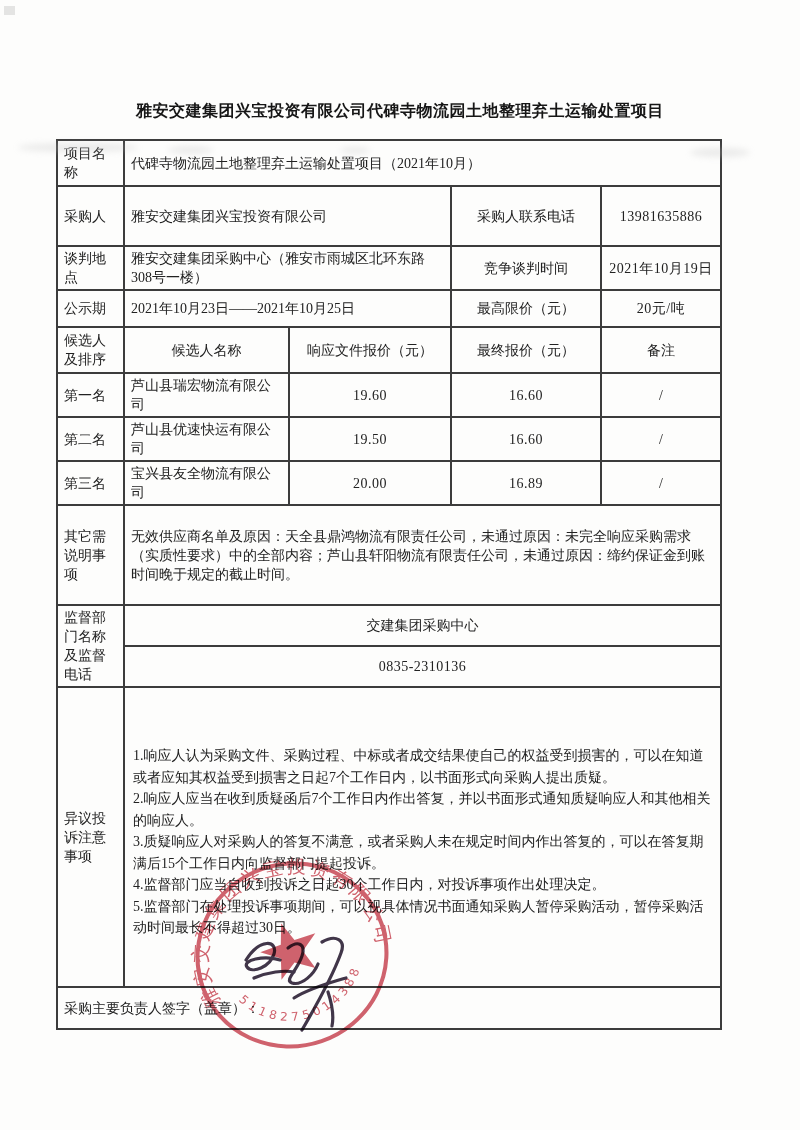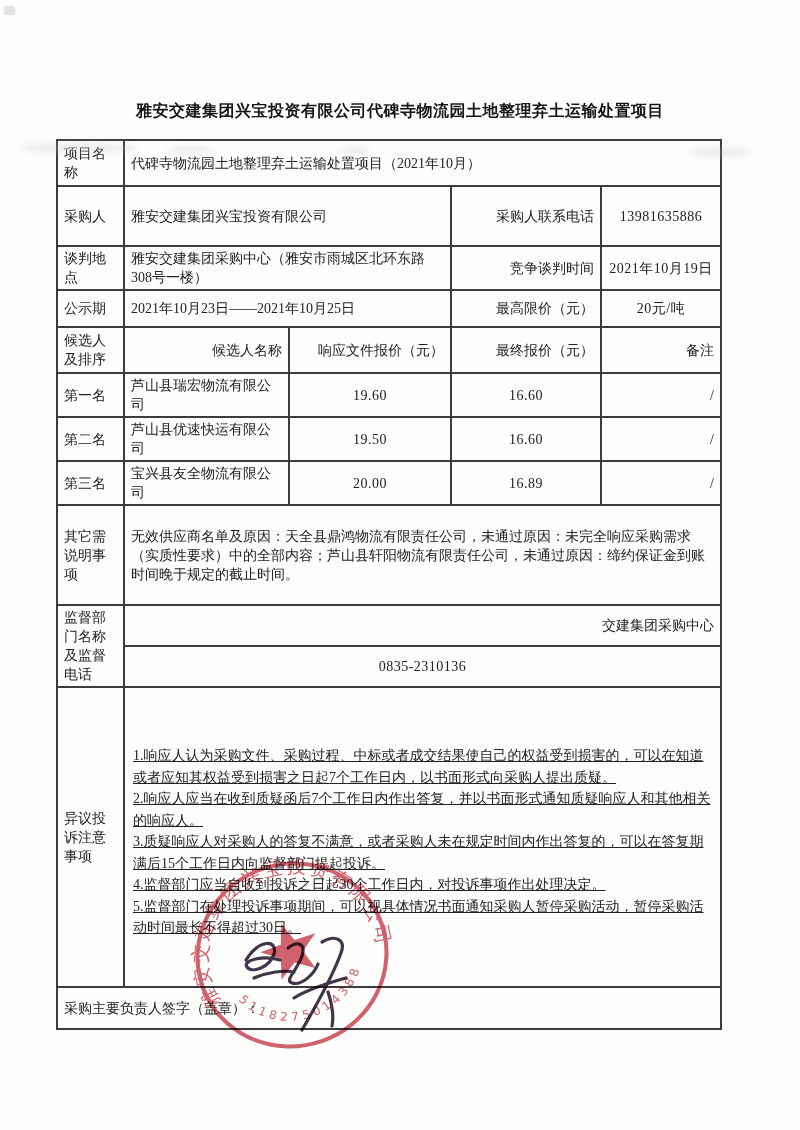--- a/index.html
+++ b/index.html
@@ -18,24 +18,24 @@
     border-collapse:collapse;table-layout:fixed;
     margin:13px 0 0 56px;width:664px;
   }
   table.main td{
     border:2px solid #3c3c3c;padding:2px 6px;vertical-align:middle;
     font-size:14px;line-height:19px;color:#222;
     overflow:hidden;
   }
   td.lab{text-align:left;padding:2px 3px 2px 5px;border-radius:17px;}
   td.val{text-align:left;}
-  td.ctr{text-align:right;margin-left:44px;}
+  td.ctr{text-align:center;margin-left:44px;}
   td.num{text-align:center;letter-spacing:.5px;}
   .notes-text{line-height:21px;text-align:left;}
-  .objection-cell{vertical-align:middle;text-decoration:underline;}
+  .objection-cell{vertical-align:middle;}
   .objection-inner{padding:14px 2px 4px 2px;}
   .objection-inner div{line-height:21.5px;}
   .sig-row td{font-size:14px;}
   
   .stamp{
     position:absolute;left:190px;top:853px;width:204px;height:204px;
     transform:rotate(-19deg) scaleY(.96);opacity:.82;pointer-events:none;
     mix-blend-mode:multiply;
   }
   

